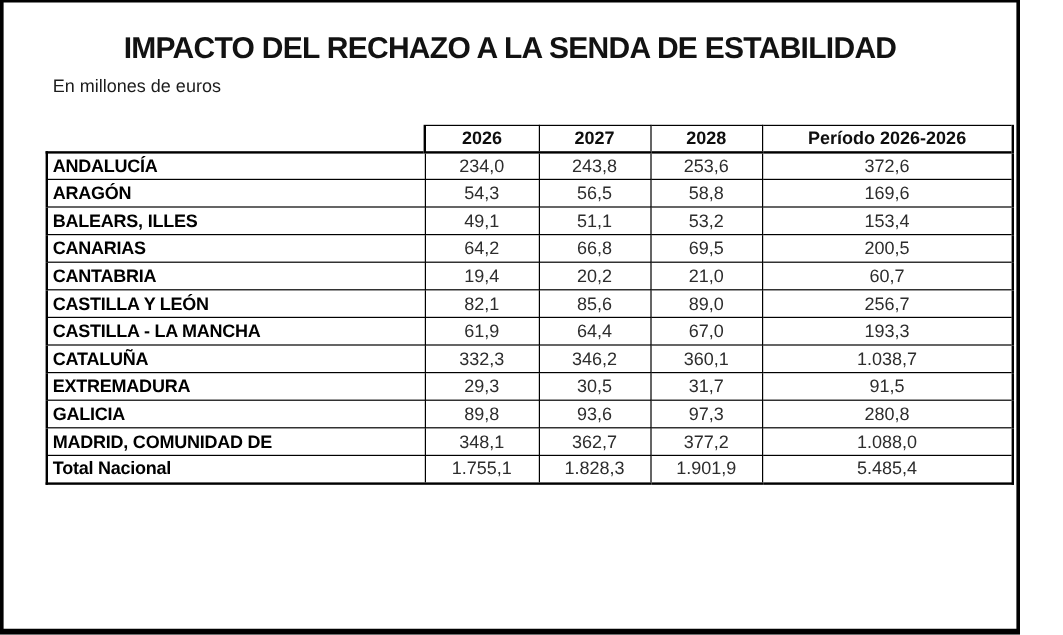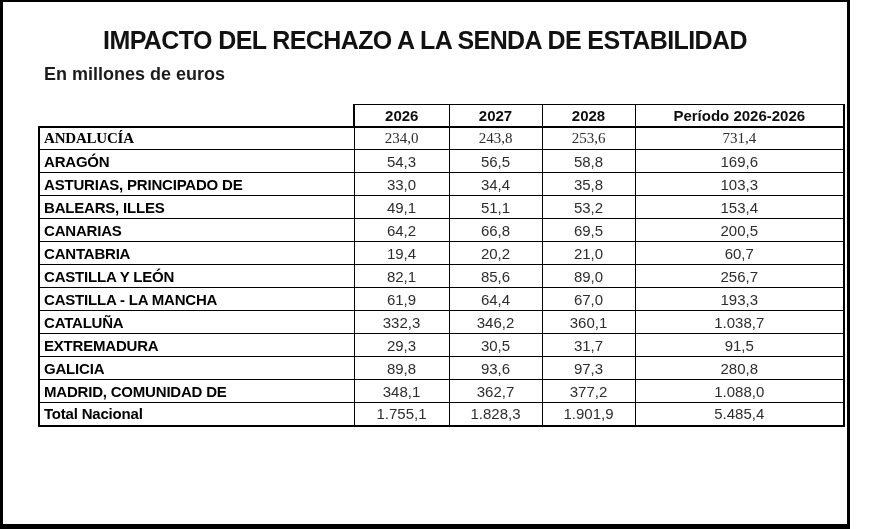--- a/index.html
+++ b/index.html
@@ -19,23 +19,22 @@
   .page-title {
     margin-top: 24px;
     text-align: center;
     font-size: 25px;
     font-weight: 700;
     letter-spacing: -0.6px;
     color: #121212;
   }
   .subtitle {
     margin: 9px 0 0 41px;
-    font-size: 18px;
+    font-size: 15px;
     color: #1c1c1c;
-    font-weight: bold;
   }
   table.impact {
     position: absolute;
     left: 35px; top: 102px;
     width: 805px;
     border-collapse: collapse;
     table-layout: fixed;
   }
   table.impact td, table.impact th {
     border: 1px solid #000;
@@ -49,21 +48,21 @@
     font-weight: 700;
     color: #0e0e0e;
     text-align: center;
     border-top-width: 2px;
   }
   thead th.first { border-left-width: 2px; }
   thead th.last  { border-right-width: 2px; }
   thead td.corner { border: none; background: transparent; }
   
   tbody tr { height: 23px; }
-  tbody tr:first-child td { border-top-width: 2px; font-family: Liberation Serif, serif; }
+  tbody tr:first-child td { border-top-width: 2px; }
   tbody tr:last-child  td { border-bottom-width: 2px; }
   tbody td:first-child    { border-left-width: 2px; }
   tbody td:last-child     { border-right-width: 2px; }
   td.lbl {
     font-size: 15px;
     font-weight: 700;
     color: #000;
     text-align: left;
     padding-left: 4px;
     letter-spacing: -0.2px;
@@ -98,35 +97,28 @@
         <th>2028</th>
         <th class="last">Período 2026-2026</th>
       </tr>
     </thead>
     <tbody>
       <tr>
         <td class="lbl">ANDALUCÍA</td>
         <td class="num">234,0</td>
         <td class="num">243,8</td>
         <td class="num">253,6</td>
-        <td class="num">731,4</td>
+        <td class="num">372,6</td>
       </tr>
       <tr>
         <td class="lbl">ARAGÓN</td>
         <td class="num">54,3</td>
         <td class="num">56,5</td>
         <td class="num">58,8</td>
         <td class="num">169,6</td>
-      </tr>
-      <tr>
-        <td class="lbl">ASTURIAS, PRINCIPADO DE</td>
-        <td class="num">33,0</td>
-        <td class="num">34,4</td>
-        <td class="num">35,8</td>
-        <td class="num">103,3</td>
       </tr>
       <tr>
         <td class="lbl">BALEARS, ILLES</td>
         <td class="num">49,1</td>
         <td class="num">51,1</td>
         <td class="num">53,2</td>
         <td class="num">153,4</td>
       </tr>
       <tr>
         <td class="lbl">CANARIAS</td>

